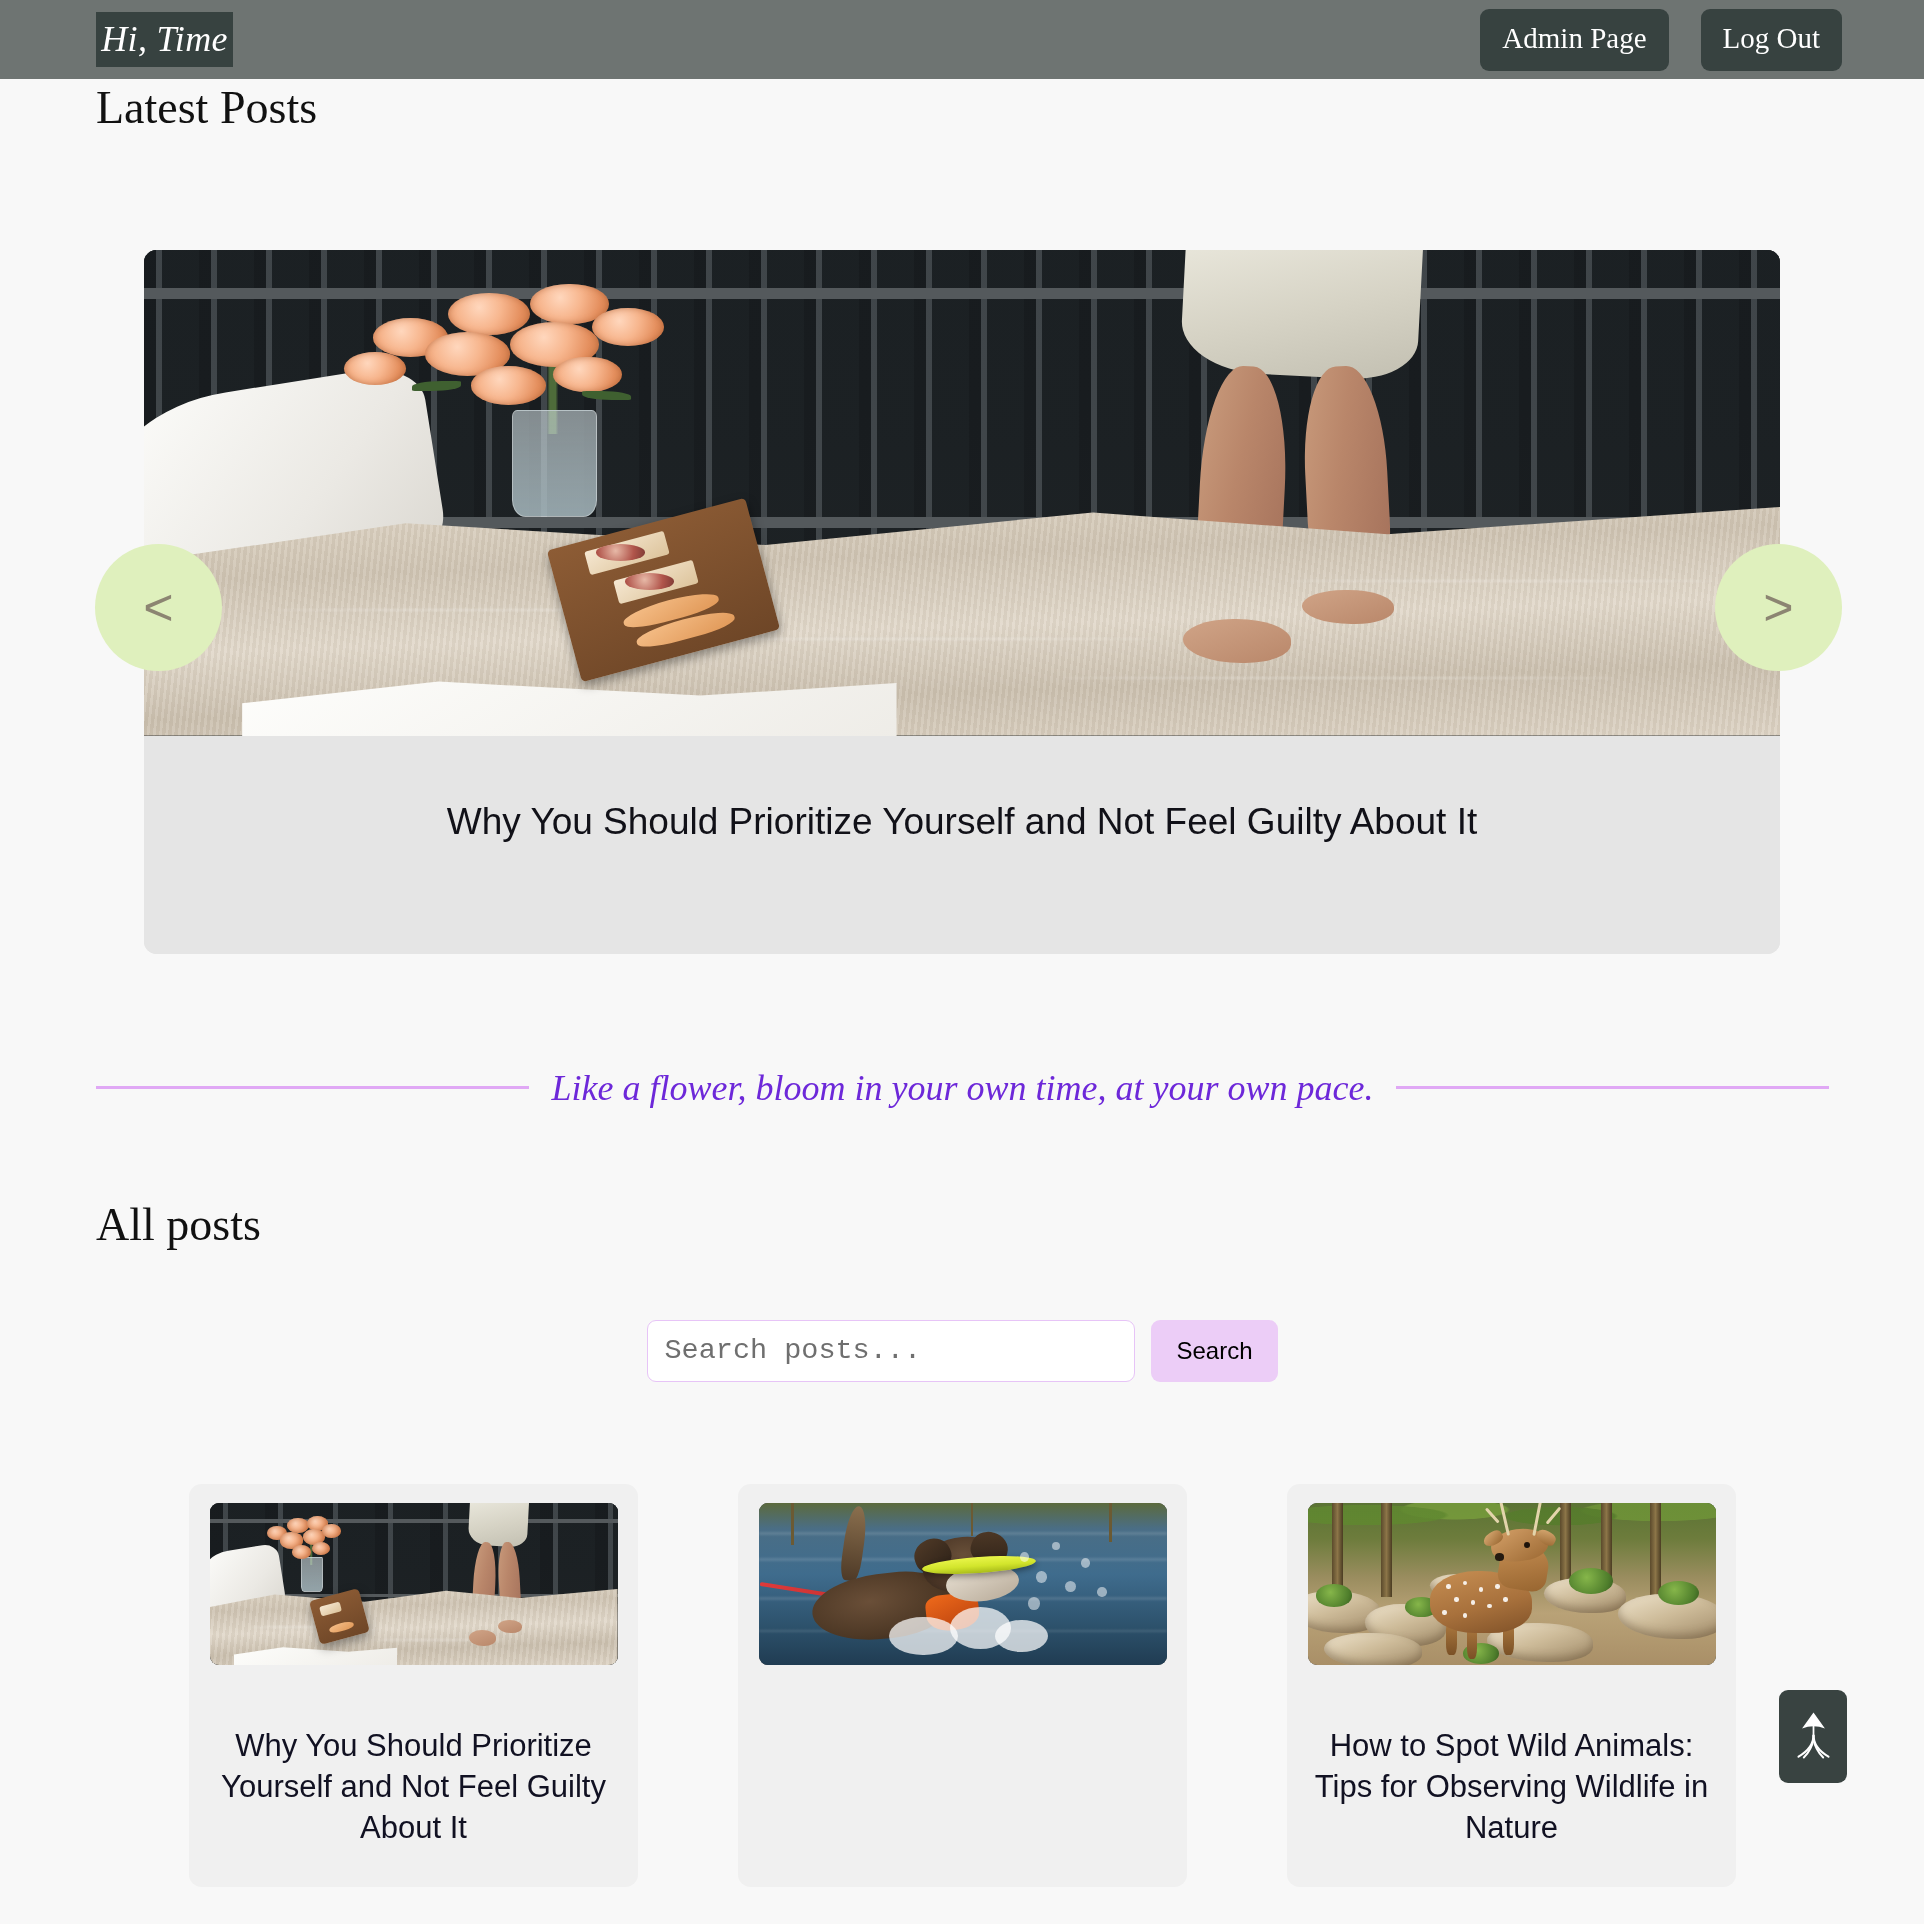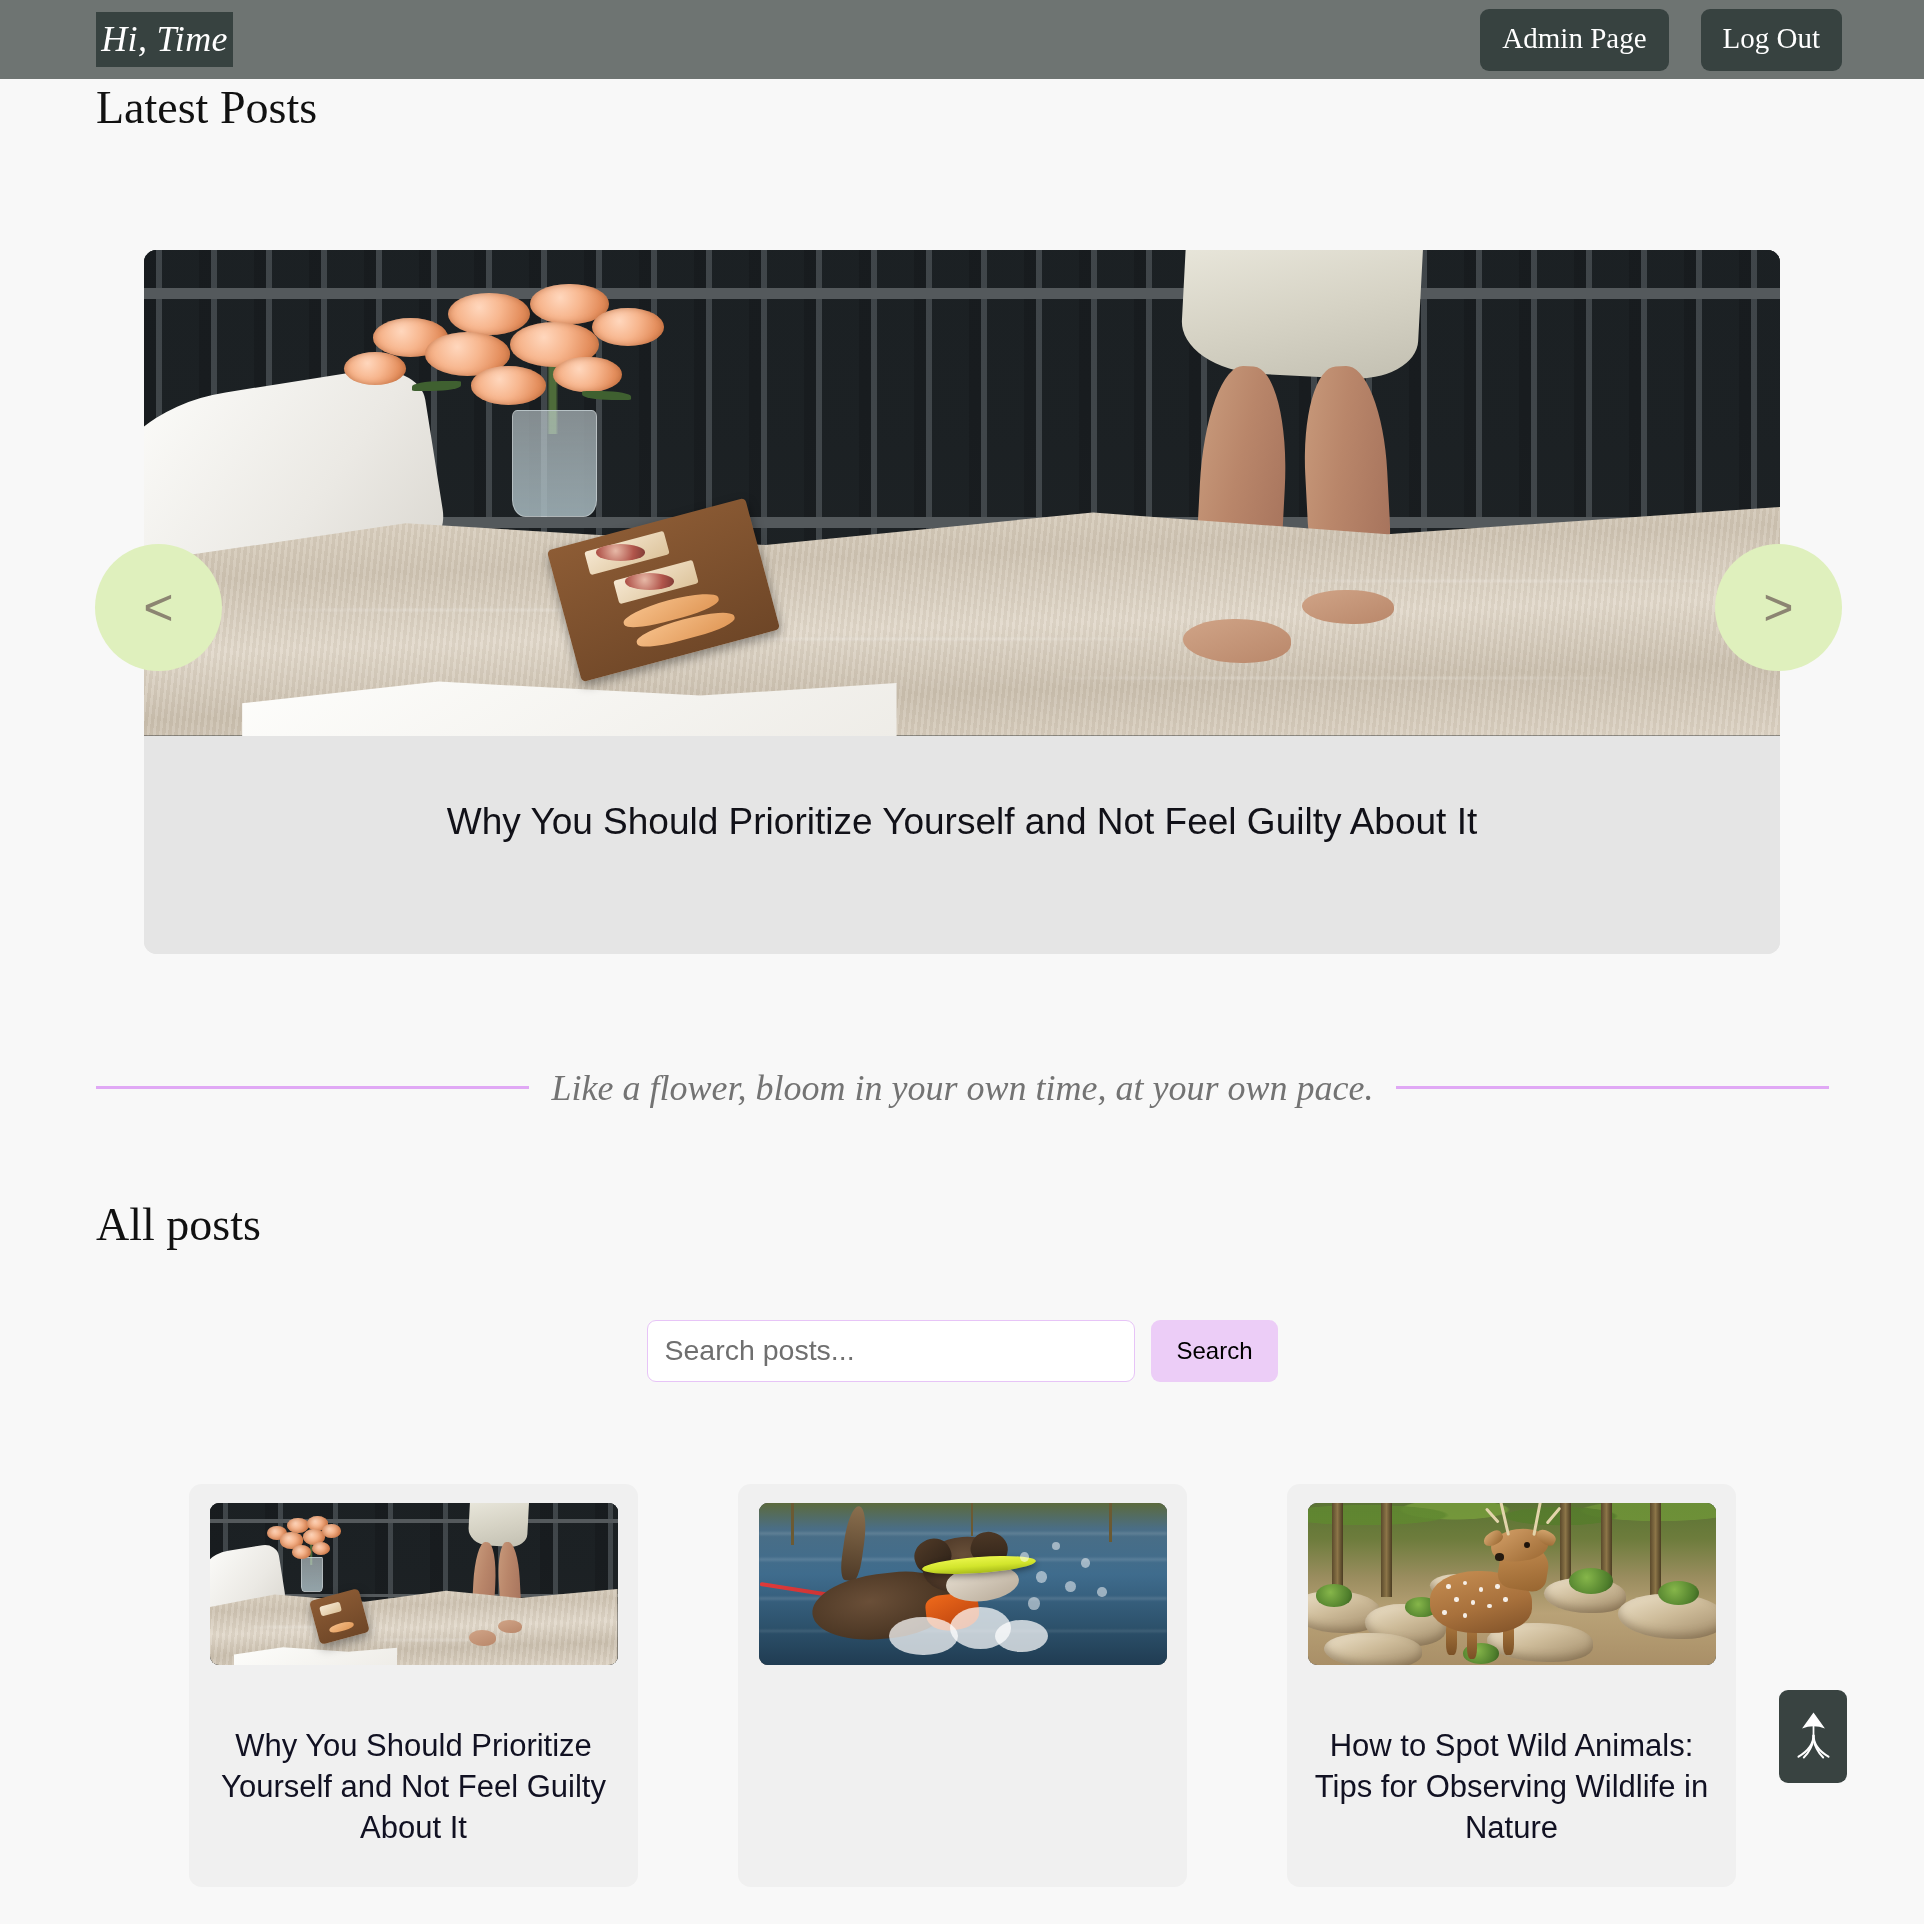--- a/index.html
+++ b/index.html
@@ -139,21 +139,21 @@
   .quote-rule {
     flex: 1 1 auto;
     height: 2.7px;
     background: #e0a8f5;
   }
   .quote-text {
     flex: 0 0 auto;
     font-family: "Liberation Serif", "DejaVu Serif", serif;
     font-style: italic;
     font-size: 36px;
-    color: #737373;
+    color: #6d28d9;
     white-space: nowrap;
   }
 
   
   .allposts-title {
     font-family: "Liberation Serif", "DejaVu Serif", serif;
     font-weight: 400;
     font-size: 46px;
     color: #111111;
     padding-left: 96px;
@@ -166,21 +166,21 @@
     justify-content: center;
     gap: 16px;
     margin-top: 69px;
   }
   .search-input {
     width: 488px;
     height: 62px;
     border: 1.8px solid #e7c4f7;
     border-radius: 9px;
     background: #ffffff;
-    font-family: Liberation Sans, sans-serif;
+    font-family: Liberation Mono, monospace;
     font-size: 28.5px;
     color: #333333;
     padding: 0 16px;
     outline: none;
   }
   .search-input::placeholder { color: #6f6f6f; }
   .search-btn {
     background: #eccdf7;
     border: none;
     border-radius: 9px;

